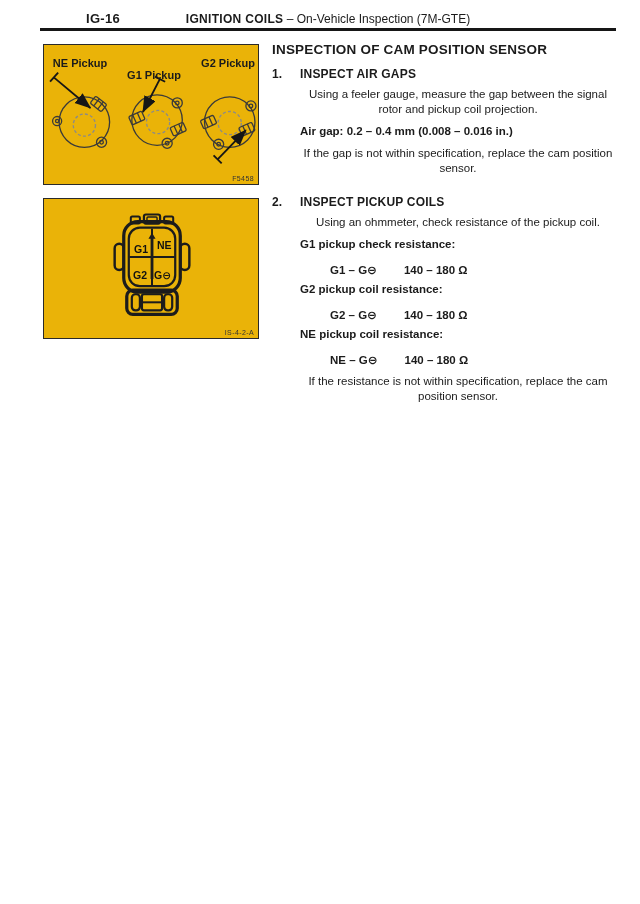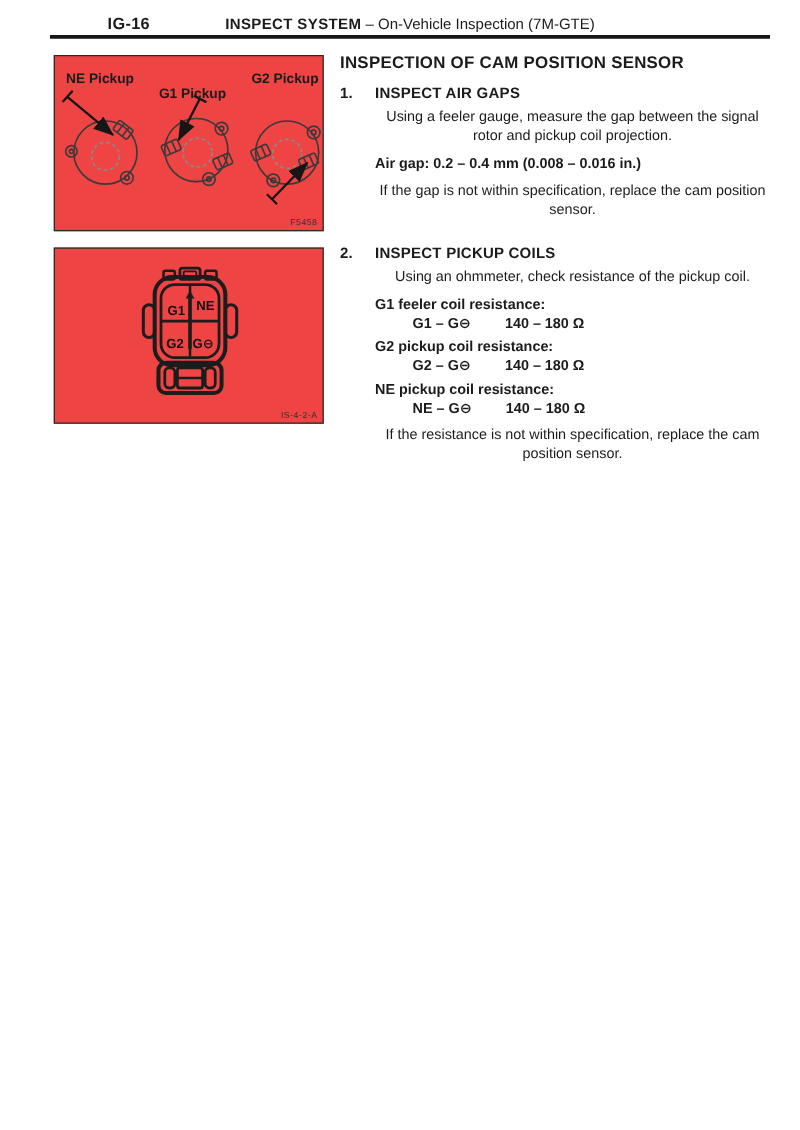--- a/index.html
+++ b/index.html
@@ -10,51 +10,51 @@
   }
   
   .header { position:absolute; left:40px; top:10px; width:576px; height:18px; }
   .page-code { position:absolute; left:2px; top:1px; font-size:13px; font-weight:bold; letter-spacing:0.3px;padding-left:44px; }
   .header-center { text-align:center; font-size:12px; padding-top:2px; white-space:nowrap; }
   .header-center .b { font-weight:bold; letter-spacing:0.3px; }
   .rule { position:absolute; left:40px; top:28px; width:576px; height:3px; background:#161616; }
 
   
   .figure { position:absolute; left:43px; width:216px; height:141px;
-            border:1.5px solid #2a2a2a; box-sizing:border-box; background:#ef4444; }
+            border:1.5px solid #2a2a2a; box-sizing:border-box; background:#eab308; }
   .fig1 { top:44px; }
   .fig2 { top:198px; }
   .figure svg { position:absolute; left:0; top:0; width:100%; height:100%; }
   .fig-label { position:absolute; transform:translateX(-50%); font-size:11px; font-weight:bold; white-space:nowrap; }
   .fig-code { position:absolute; right:4px; bottom:2px; font-size:7px; letter-spacing:0.4px; color:#333; }
   .terminal-label { position:absolute; font-size:10.5px; font-weight:bold; color:#111; }
 
   
   .content { position:absolute; left:272px; top:42px; width:344px; }
   .doc-title { font-size:13.5px; font-weight:bold; letter-spacing:0.2px; margin:0 0 10px 0; }
   .section { margin-bottom:19px; }
   .sec-head { display:flex; font-size:12px; font-weight:bold; margin-bottom:6px; letter-spacing:0.2px; }
   .sec-num { flex:none; width:28px; }
   .sec-body { margin-left:28px; }
   .para { font-size:11.5px; line-height:15px; margin:0 0 7px 0;text-align:center; }
   .spec { font-size:11.5px; font-weight:bold; line-height:15px; margin:0 0 7px 0; }
   .spec-value { margin-left:0; }
   .coil { margin-bottom:5px; font-size:11.5px; font-weight:bold; line-height:14.5px; }
-  .coil-line { padding-left:30px; }
+  .coil-line { padding-left:30px;margin-top:11px; }
   .coil-value { margin-left:24px; }
 </style>
 </head>
 <body>
 
 <div class="page">
 
   <div class="header">
     <span class="page-code">IG-16</span>
     <div class="header-center">
-      <span class="b">INSPECT SYSTEM</span>
+      <span class="b">IGNITION COILS</span>
       <span>–</span>
       <span>On-Vehicle Inspection (7M-GTE)</span>
     </div>
   </div>
   <div class="rule"></div>
 
   <div class="figure fig1">
     <svg viewBox="0 0 212 137">
       <defs>
         <marker id="ah" markerWidth="10" markerHeight="8" refX="8.5" refY="3.5" orient="auto">
@@ -179,21 +179,21 @@
 
     <div class="section">
       <div class="sec-head">
         <span class="sec-num">2.</span>
         <span>INSPECT PICKUP COILS</span>
       </div>
       <div class="sec-body">
         <p class="para">Using an ohmmeter, check resistance of the pickup coil.</p>
 
         <div class="coil">
-          <div>G1 feeler coil resistance:</div>
+          <div>G1 pickup check resistance:</div>
           <div class="coil-line">
             <span>G1 – G⊖</span>
             <span class="coil-value">140 – 180 Ω</span>
           </div>
         </div>
 
         <div class="coil">
           <div>G2 pickup coil resistance:</div>
           <div class="coil-line">
             <span>G2 – G⊖</span>

